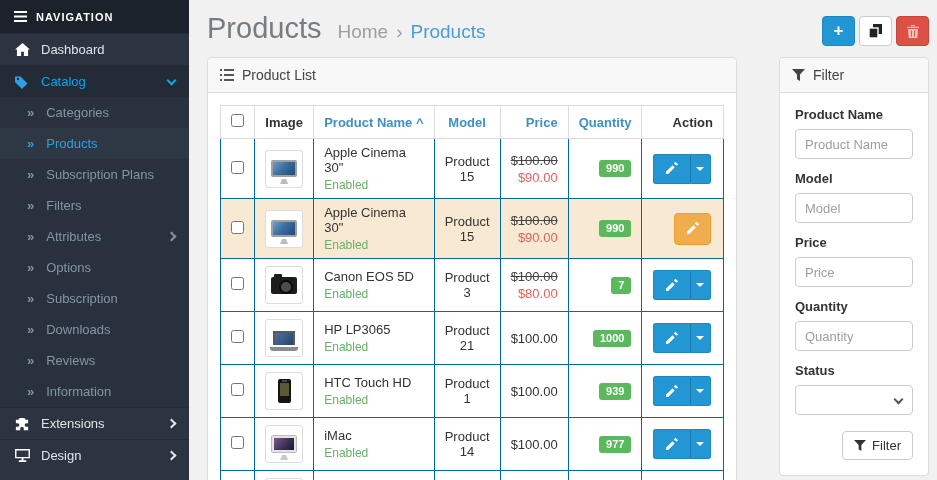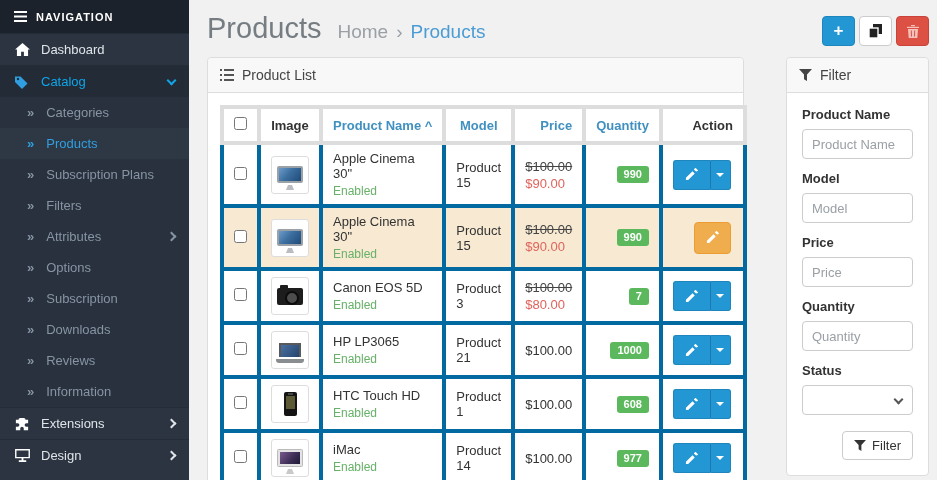--- a/index.html
+++ b/index.html
@@ -51,28 +51,28 @@
   .content { display:flex; padding:0 8px 0 18px; gap:15px; align-items:flex-start; }
   .panel { background:#fff; border:1px solid #ddd; border-radius:4px; }
   .panel-heading {
     background:#f8f8f8; border-bottom:1px solid #ddd; border-radius:4px 4px 0 0;
     padding:9px 12px; font-size:14px; color:#444; display:flex; align-items:center; gap:8px;
   }
   .panel-products { width:537px; }
   .panel-body { padding:12px; }
   
   table { width:100%; border-collapse:collapse; font-size:13px; }
-  th, td { border:4px solid #0369a1; padding:6px 10px; vertical-align:middle;margin-left:44px; }
+  th, td { border:1px solid #0369a1; padding:6px 10px; vertical-align:middle;margin-left:44px; }
   thead th { border-color:#ddd; font-weight:bold; padding:8px 10px; white-space:nowrap; }
   th a { color:#4090c0; text-decoration:none; cursor:pointer; }
   .col-right { text-align:right; }
   .c-check, .th-check { width:27px; text-align:center; }
   .c-img { width:64px; text-align:center; }
-  .c-model { width:72px; }
-  .c-price { width:66px; text-align:left; }
+  .c-model { width:72px;text-align:center; }
+  .c-price { width:66px; text-align:right; }
   .c-qty { width:76px; text-align:right; }
   .c-action { width:92px; text-align:right; padding-right:12px; }
   tbody tr { height:53px; }
   tr.highlight td { background:#f8e9d2; }
   .pname { color:#333; }
   .pstatus { color:#67b168; font-size:12px; margin-top:3px; }
   .price-old { color:#444; text-decoration:line-through; }
   .price-new { color:#e0635c; margin-top:2px; }
   .badge {
     display:inline-block; background:#5cb85c; color:#fff; font-size:11px; font-weight:bold;
@@ -467,21 +467,21 @@
                 </td>
     <td class="c-name">
       <div class="pname">HTC Touch HD</div>
       <div class="pstatus">Enabled</div>
     </td>
     <td class="c-model">Product 1</td>
     <td class="c-price">
 
       <div class="price-cur">$100.00</div>
     </td>
-    <td class="c-qty"><span class="badge">608</span></td>
+    <td class="c-qty"><span class="badge">939</span></td>
     <td class="c-action">
       <span class="btn-split">
         <button class="btn-edit">
           <span>
             <svg width="13" height="13" viewBox="0 0 14 14">
                           <path fill="#fff" d="M1 10.6V13h2.4l7.1-7.1-2.4-2.4L1 10.6zM13.7 3.3c.3-.3.3-.8 0-1.1L11.8.3c-.3-.3-.8-.3-1.1 0l-1.2 1.2 2.4 2.4 1.8-.6z"></path>
                         </svg>
           </span>
         </button>
         <button class="btn-caret">

